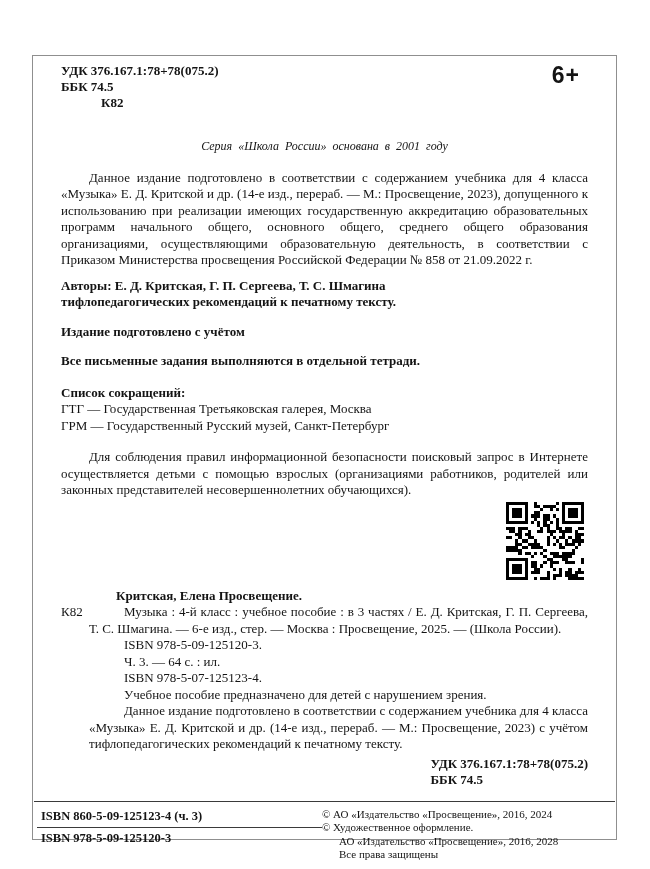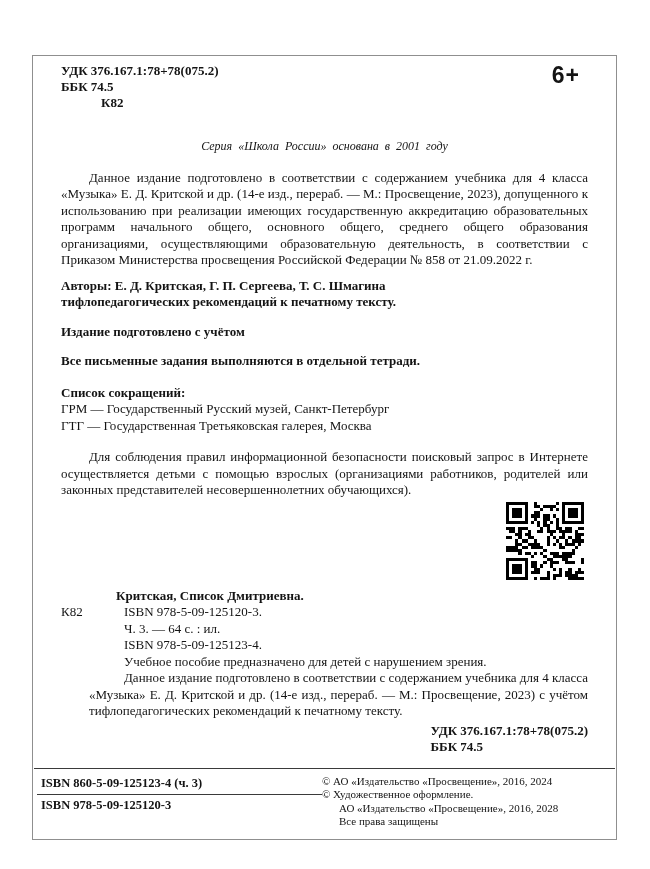--- a/index.html
+++ b/index.html
@@ -85,22 +85,22 @@
     <p class="just ind edition-par">Данное издание подготовлено в соответствии с содержанием учебника для 4 класса «Музыка» Е. Д. Критской и др. (14-е изд., перераб. — М.: Просвещение, 2023), допущенного к использованию при реализации имеющих государственную аккредитацию образовательных программ начального общего, основного общего, среднего общего образования организациями, осуществляющими образовательную деятельность, в соответствии с Приказом Министерства просвещения Российской Федерации № 858 от 21.09.2022 г.</p>
 
     <p class="center bold authors">Авторы: Е. Д. Критская, Г. П. Сергеева, Т. С. Шмагина</p>
 
     <p class="center bold">тифлопедагогических рекомендаций к печатному тексту.</p>
     <p class="center bold tiflo1">Издание подготовлено с учётом</p>
 
     <p class="center bold tasks">Все письменные задания выполняются в отдельной тетради.</p>
 
     <p class="center bold abbr-title">Список сокращений:</p>
+    <p class="center">ГТГ — Государственная Третьяковская галерея, Москва</p>
     <p class="center">ГРМ — Государственный Русский музей, Санкт-Петербург</p>
-    <p class="center">ГТГ — Государственная Третьяковская галерея, Москва</p>
 
     <p class="just ind safety">Для соблюдения правил информационной безопасности поисковый запрос в Интернете осуществляется детьми с помощью взрослых (организациями работников, родителей или законных представителей несовершеннолетних обучающихся).</p>
 
     <div class="qr-row">
       <svg viewBox="0 0 25 25" shape-rendering="crispEdges">
           <rect x="0" y="0" width="1" height="1"></rect>
           <rect x="1" y="0" width="1" height="1"></rect>
           <rect x="2" y="0" width="1" height="1"></rect>
           <rect x="3" y="0" width="1" height="1"></rect>
           <rect x="4" y="0" width="1" height="1"></rect>
@@ -393,26 +393,27 @@
           <rect x="15" y="24" width="1" height="1"></rect>
           <rect x="20" y="24" width="1" height="1"></rect>
           <rect x="21" y="24" width="1" height="1"></rect>
           <rect x="22" y="24" width="1" height="1"></rect>
           <rect x="23" y="24" width="1" height="1"></rect>
           <rect x="24" y="24" width="1" height="1"></rect>
         </svg>
     </div>
 
     <div class="catalog">
-      <p class="cat-head">Критская, Список Дмитриевна.</p>
+      <p class="cat-head">Критская, Елена Просвещение.</p>
       <div class="entry">
         <span class="ecode">К82</span>
+        <p class="desc">Музыка : 4-й класс : учебное пособие : в 3 частях / Е. Д. Критская, Г. П. Сергеева, Т. С. Шмагина. — 6-е изд., стер. — Москва : Просвещение, 2025. — (Школа России).</p>
         <p class="eline">ISBN 978-5-09-125120-3.</p>
         <p class="eline">Ч. 3. — 64 с. : ил.</p>
-        <p class="eline">ISBN 978-5-09-125123-4.</p>
+        <p class="eline">ISBN 978-5-07-125123-4.</p>
         <p class="epar">Учебное пособие предназначено для детей с нарушением зрения.</p>
         <p class="epar">Данное издание подготовлено в соответствии с содержанием учебника для 4 класса «Музыка» Е. Д. Критской и др. (14-е изд., перераб. — М.: Просвещение, 2023) с учётом тифлопедагогических рекомендаций к печатному тексту.</p>
       </div>
       <div class="udkblock">
         <div class="inner">
           <div>УДК 376.167.1:78+78(075.2)</div>
           <div>ББК 74.5</div>
         </div>
       </div>
     </div>

